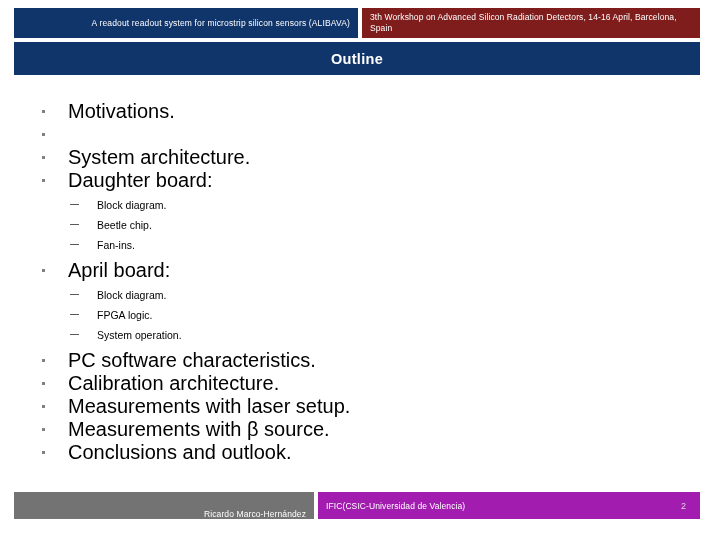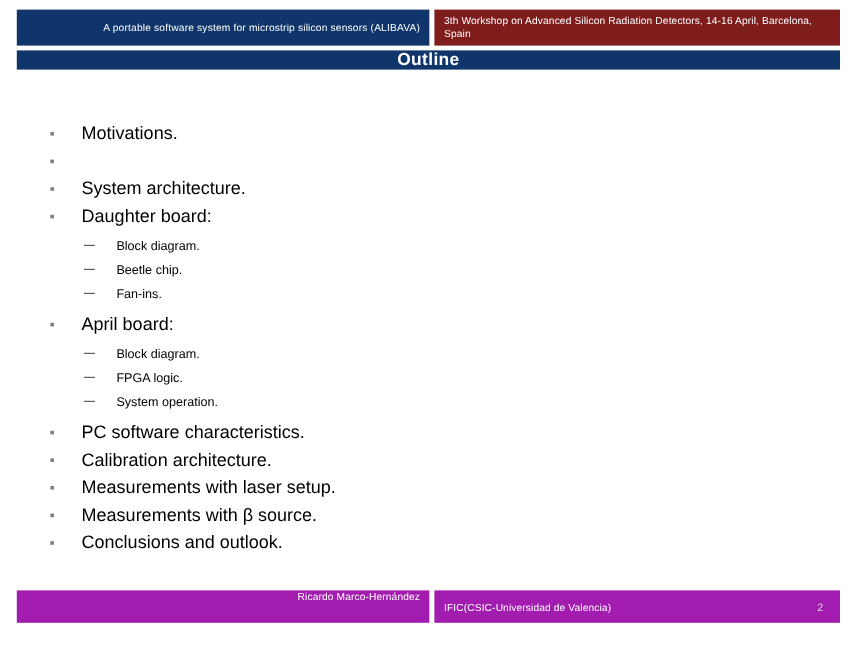--- a/index.html
+++ b/index.html
@@ -60,21 +60,21 @@
     line-height: 1.35;
     letter-spacing: 0.1px;
   }
 
   
   #outline-banner {
     position: absolute;
     left: 14px;
     top: 42px;
     width: 686px;
-    height: 16px;
+    height: 33px;
     background: #10356b;
     display: flex;
     align-items: center;
     justify-content: center;
   }
   #outline-banner-text {
     color: #ffffff;
     font-size: 14.5px;
     font-weight: bold;
     letter-spacing: 0.3px;
@@ -89,21 +89,21 @@
   }
 
   ul.lvl1 {
     list-style: none;
     margin: 0;
     padding: 0;
   }
   li.lvl1 {
     position: relative;
     padding-left: 68px;
-    font-size: 15px;
+    font-size: 20px;
     color: #000000;
     line-height: 23px;
     height: 23px;
     white-space: nowrap;
   }
   li.lvl1 > .b1 {
     position: absolute;
     left: 42px;
     top: 10px;
     width: 3px;
@@ -139,24 +139,24 @@
   #footer-row {
     position: absolute;
     left: 14px;
     top: 492px;
     width: 686px;
     height: 27px;
     display: flex;
     align-items: stretch;
   }
   .footer-author-block {
-    width: 344px;
-    background: #a21caf;
-    display: flex;
-    align-items: flex-start;
+    width: 300px;
+    background: #737373;
+    display: flex;
+    align-items: flex-end;
     justify-content: flex-end;
     box-sizing: border-box;
     padding: 0 8px;
   }
   .footer-author-text {
     color: #ffffff;
     font-size: 8.5px;
     letter-spacing: 0.1px;
     white-space: nowrap;
   }
@@ -182,21 +182,21 @@
   .footer-page-number {
     color: #d9d9d9;
     font-size: 9px;
   }
 </style>
 </head>
 <body>
 
 <div id="header-row">
   <div class="header-title-block">
-    <span class="header-title-text">A portable software system for microstrip silicon sensors (ALIBAVA)</span>
+    <span class="header-title-text">A readout readout system for microstrip silicon sensors (ALIBAVA)</span>
   </div>
   <div class="header-spacer"></div>
   <div class="header-event-block">
     <span class="header-event-text">3th Workshop on Advanced Silicon Radiation Detectors, 14-16 April, Barcelona, Spain</span>
   </div>
 </div>
 
 <div id="outline-banner">
   <span id="outline-banner-text">Outline</span>
 </div>

